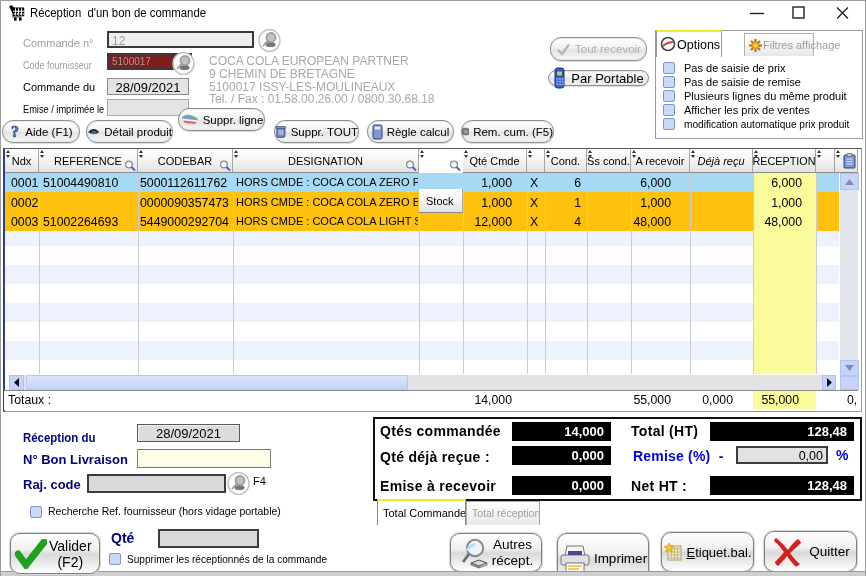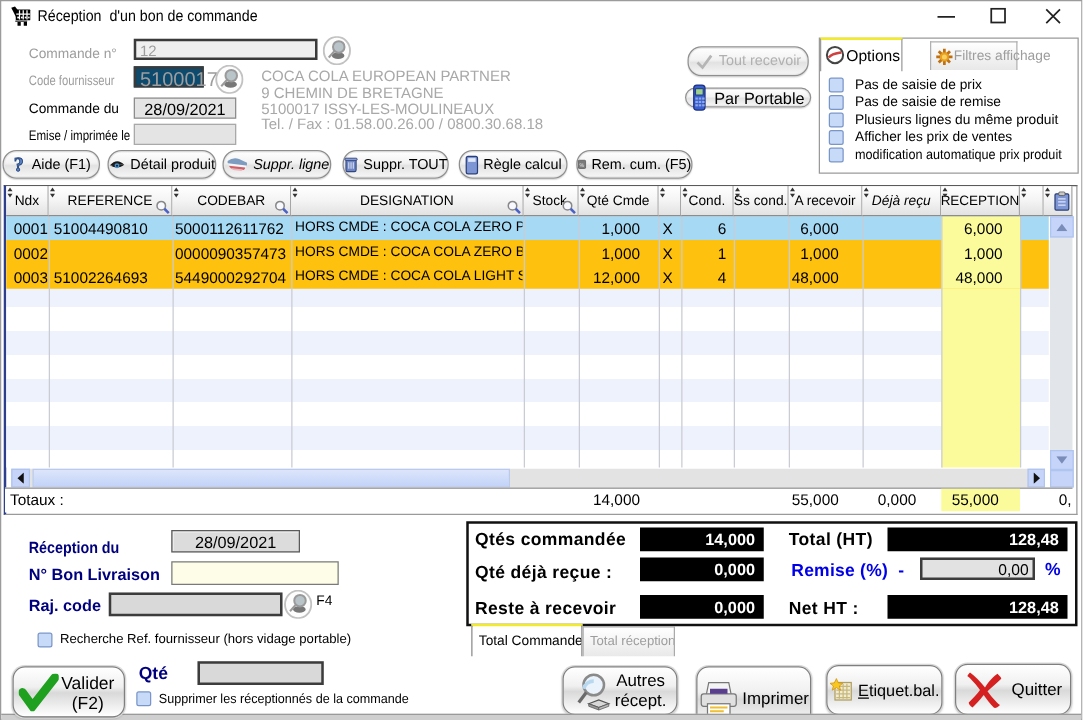--- a/index.html
+++ b/index.html
@@ -60,21 +60,21 @@
   <rect x="45" y="1" width="11" height="11" fill="none" stroke="#222" stroke-width="1.4"></rect>
   <path d="M89 1.5 L100 12.5 M100 1.5 L89 12.5" stroke="#222" stroke-width="1.4"></path>
 </svg>
 
 <div class="lblgray" style="left:23px;top:37px;">Commande n°</div>
 <div class="lblgray" style="left:23px;top:59px;transform:scaleX(.82);transform-origin:left;">Code fournisseur</div>
 <div class="lblblk" style="left:23px;top:81px;">Commande du</div>
 <div class="lblblk" style="left:23px;top:103px;transform:scaleX(.84);transform-origin:left;">Emise / imprimée le</div>
 
 <div class="inp" style="left:107px;top:31px;width:147px;height:17px;border:2px solid #3a3a3a;background:#efefef;color:#9d9d9d;font-size:12px;padding:1px 0 0 3px;">12</div>
-<div class="inp" style="left:107px;top:53px;width:56px;height:17px;border:2px solid #3a3a3a;background:#0c4a6e;color:#9d9d9d;font-size:16px;padding:1px 0 0 3px;">5100017</div>
+<div class="inp" style="left:107px;top:53px;width:85px;height:17px;border:2px solid #3a3a3a;background:#7f1d1d;color:#9d9d9d;font-size:10px;padding:1px 0 0 3px;">5100017</div>
 <div class="inp" style="left:107px;top:78px;width:82px;height:17px;border:1px solid #8d8d8d;background:#e4e4e4;color:#000;font-size:13px;text-align:center;padding-top:1px;">28/09/2021</div>
 <div class="inp" style="left:107px;top:99px;width:82px;height:17px;border:1px solid #a9a9a9;background:#e4e4e4;"></div>
 
 <svg class="abs" style="left:258px;top:29px" width="23" height="23" viewBox="0 0 23 23">
   <ellipse cx="11.5" cy="11.5" rx="10.5" ry="11" fill="#fdfdfd" stroke="#c2c2c2" stroke-width="1.5"></ellipse>
   <ellipse cx="12.5" cy="15.5" rx="5" ry="2.6" fill="#777"></ellipse>
   <circle cx="13" cy="8.5" r="4.6" fill="#b9c4c9" stroke="#9a9a9a" stroke-width="1.6"></circle>
   <path d="M9.5 12 L5 17" stroke="#9a9a9a" stroke-width="1.6"></path>
 </svg>
 <svg class="abs" style="left:172px;top:52px" width="23" height="23" viewBox="0 0 23 23">
@@ -154,21 +154,21 @@
 </div>
 <div class="pill" style="left:86px;top:120px;width:87px;">
   <svg width="17" height="10" viewBox="0 0 17 10">
       <path d="M1 5.5 Q8.5 -3 16 5 Q13 4 8.5 4.6 Q4 5.2 1 5.5 Z" fill="#1a1a1a"></path>
       <path d="M2 5.8 Q8.5 3.2 15.5 5.2 Q8.5 9.8 2 5.8 Z" fill="#1a1a1a"></path>
       <circle cx="8.5" cy="5.8" r="2.5" fill="#4a90c8"></circle>
       <circle cx="8.5" cy="5.8" r="1.1" fill="#0a2a4a"></circle>
     </svg>
   Détail produit
 </div>
-<div class="pill" style="left:178px;top:120px;width:87px;font-style:italic;">
+<div class="pill" style="left:178px;top:108px;width:87px;">
   <svg width="19" height="14" viewBox="0 0 19 14">
       <g transform="rotate(14 9 7)">
         <path d="M1.5 5.5 Q5 1.5 10 1.8 L17 3.2 Q17.8 5 16.5 6.5 L3 8 Q1.5 7 1.5 5.5 Z" fill="#7d9cc0"></path>
         <path d="M2.2 7.2 L16.8 5.4 Q17.5 6.8 16.2 8 L4.5 9.8 Q2.8 8.8 2.2 7.2 Z" fill="#f5f5f5"></path>
         <path d="M3.4 9 L16.4 7.2 Q16.8 8.4 15.6 9.4 L6 10.8 Q4.2 10 3.4 9 Z" fill="#d06068"></path>
         <path d="M5.5 10.4 L15 9.2 Q15 10 14 10.6 L7.5 11.4 Q6.2 11 5.5 10.4 Z" fill="#e8b8bc"></path>
       </g>
     </svg>
   Suppr. ligne
 </div>
@@ -231,21 +231,21 @@
       <div class="hcell" style="left:138px;width:95px;text-align:center;">CODEBAR</div>
       <svg class="abs" style="left:219px;top:11px;z-index:5" width="12" height="12" viewBox="0 0 12 12">
         <circle cx="5" cy="4.5" r="3.4" fill="#f8f8ff" stroke="#888" stroke-width="1.2"></circle>
         <path d="M7.5 7 L11 10.5" stroke="#4a62c8" stroke-width="2"></path>
       </svg>
       <div class="hcell" style="left:233px;width:186px;">DESIGNATION</div>
       <svg class="abs" style="left:405px;top:11px;z-index:5" width="12" height="12" viewBox="0 0 12 12">
         <circle cx="5" cy="4.5" r="3.4" fill="#f8f8ff" stroke="#888" stroke-width="1.2"></circle>
         <path d="M7.5 7 L11 10.5" stroke="#4a62c8" stroke-width="2"></path>
       </svg>
-      <div class="hcell" style="left:419px;width:44px;justify-content:flex-start;padding-left:7px;">Stock</div>
+      <div class="hcell" style="left:419px;width:44px;justify-content:flex-start;padding-left:7px;margin-top:40px;">Stock</div>
       <svg class="abs" style="left:449px;top:11px;z-index:5" width="12" height="12" viewBox="0 0 12 12">
         <circle cx="5" cy="4.5" r="3.4" fill="#f8f8ff" stroke="#888" stroke-width="1.2"></circle>
         <path d="M7.5 7 L11 10.5" stroke="#4a62c8" stroke-width="2"></path>
       </svg>
       <div class="hcell" style="left:463px;width:64px;">Qté Cmde</div>
       <div class="hcell" style="left:527px;width:18px;"></div>
       <div class="hcell" style="left:545px;width:42px;">Cond.</div>
       <div class="hcell" style="left:587px;width:44px;">Ss cond.</div>
       <div class="hcell" style="left:631px;width:59px;">A recevoir</div>
       <div class="hcell" style="left:690px;width:63px;font-style:italic;">Déjà reçu</div>
@@ -367,21 +367,21 @@
 <div class="lblnavy" style="left:111px;top:530px;font-size:14px;">Qté</div>
 <div class="inp" style="left:158px;top:529px;width:101px;height:19px;border:2px solid #3c3c3c;background:#d9d9d9;"></div>
 <div class="cb" style="left:109px;top:553px;"></div>
 <div class="lblblk" style="left:127px;top:553px;font-size:10.5px;transform:scaleX(.96);transform-origin:left;">Supprimer les réceptionnés de la commande</div>
 
 <div class="abs" style="left:373px;top:417px;width:489px;height:84px;border:2px solid #111;box-sizing:border-box;background:#fff;"></div>
 <div class="abs" style="left:380px;top:423px;font-size:14px;font-weight:bold;letter-spacing:.3px;">Qtés commandée</div>
 <div class="blackbox" style="left:512px;top:422px;width:99px;">14,000</div>
 <div class="abs" style="left:380px;top:449px;font-size:14px;font-weight:bold;letter-spacing:.3px;">Qté déjà reçue :</div>
 <div class="blackbox" style="left:512px;top:446px;width:99px;">0,000</div>
-<div class="abs" style="left:380px;top:478px;font-size:14px;font-weight:bold;letter-spacing:.3px;">Reste à recevoir</div>
+<div class="abs" style="left:380px;top:478px;font-size:14px;font-weight:bold;letter-spacing:.3px;">Emise à recevoir</div>
 <div class="blackbox" style="left:512px;top:476px;width:99px;">0,000</div>
 
 <div class="abs" style="left:631px;top:423px;font-size:14px;font-weight:bold;letter-spacing:.3px;">Total (HT)</div>
 <div class="blackbox" style="left:710px;top:422px;width:144px;">128,48</div>
 <div class="abs" style="left:633px;top:448px;font-size:14px;font-weight:bold;color:#0000e8;letter-spacing:.2px;">Remise (%)&nbsp;&nbsp;-</div>
 <div class="inp" style="left:736px;top:446px;width:92px;height:18px;border:2px solid #3c3c3c;background:#e2e2e2;color:#000;font-size:12.5px;text-align:right;padding:1px 3px 0 0;">0,00</div>
 <div class="abs" style="left:836px;top:447px;font-size:14px;font-weight:bold;color:#0000e8;">%</div>
 <div class="abs" style="left:631px;top:478px;font-size:14px;font-weight:bold;letter-spacing:.3px;">Net HT :</div>
 <div class="blackbox" style="left:710px;top:476px;width:144px;">128,48</div>
 

